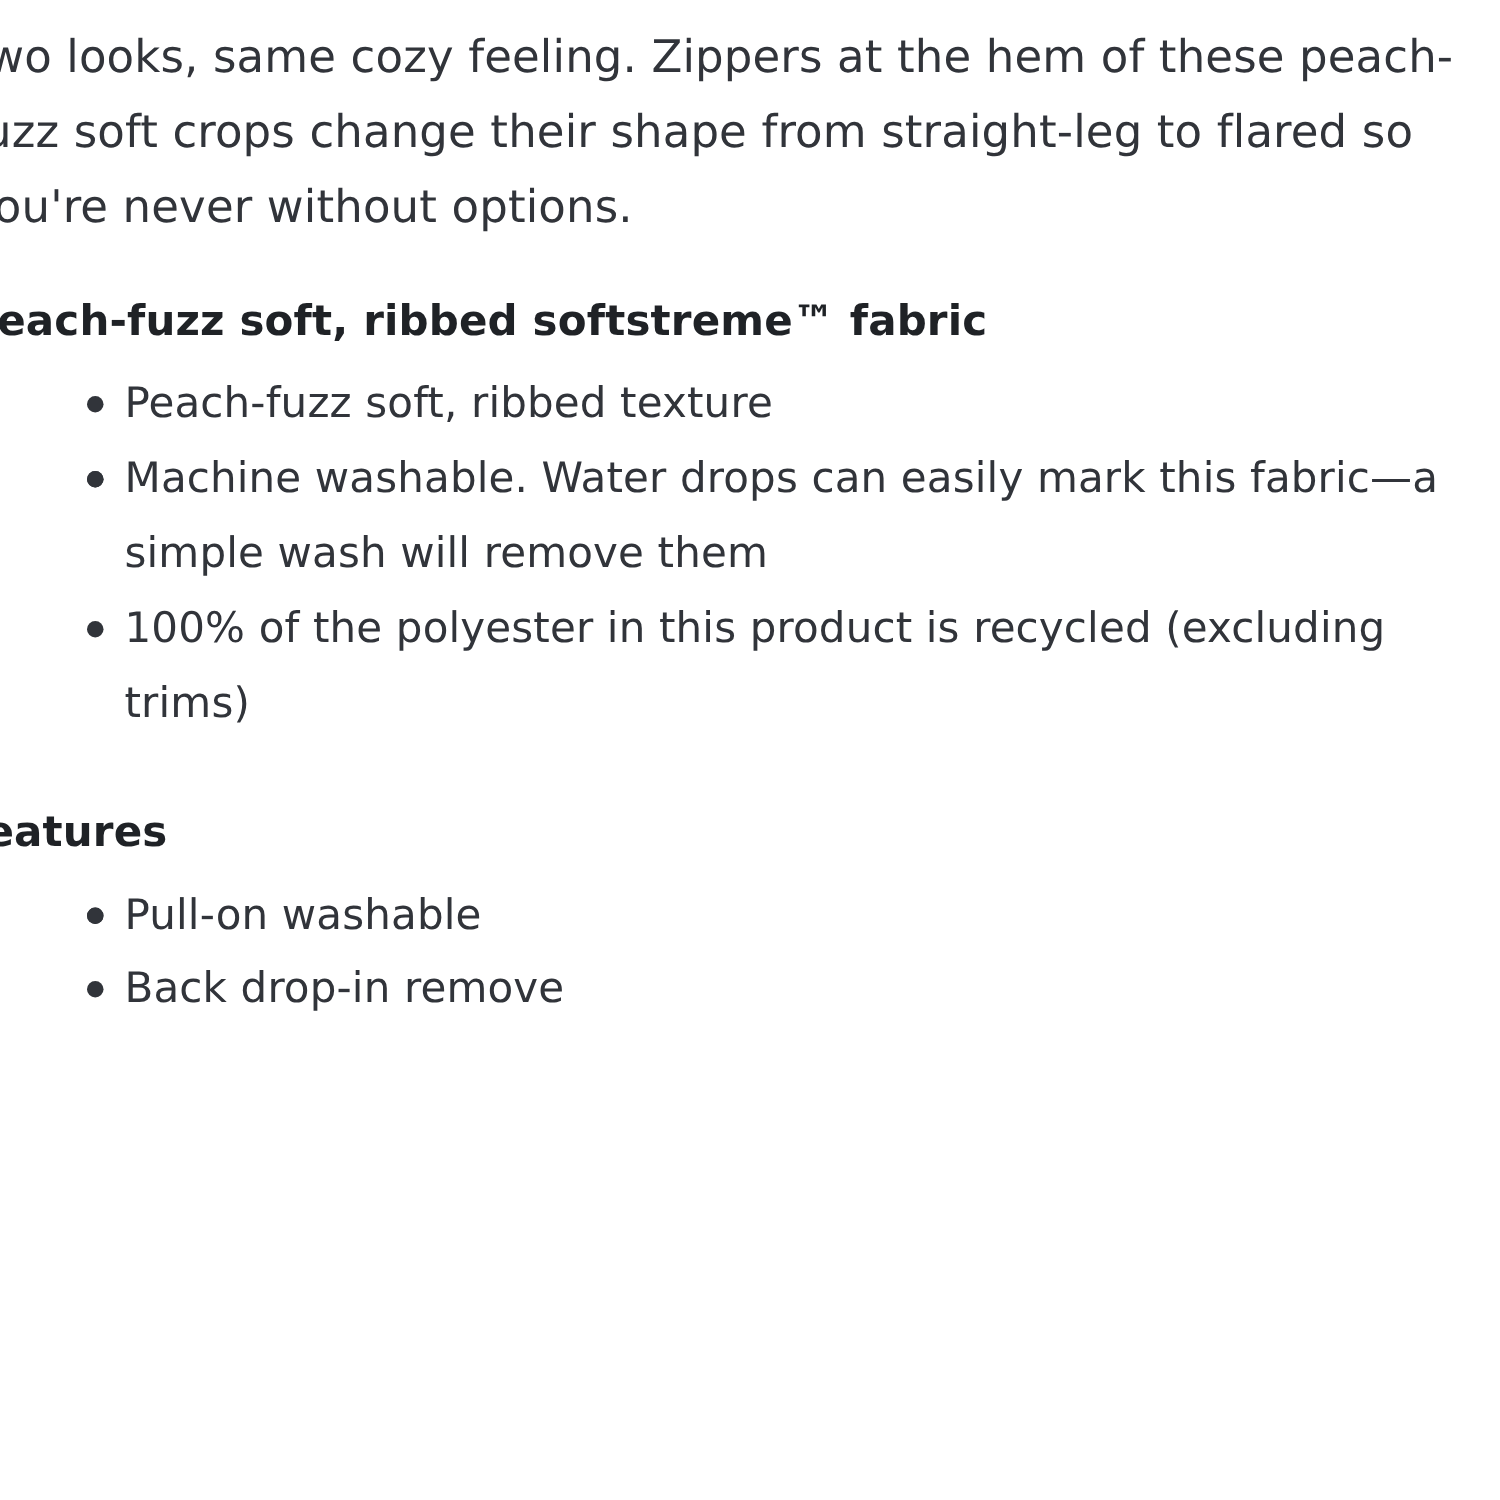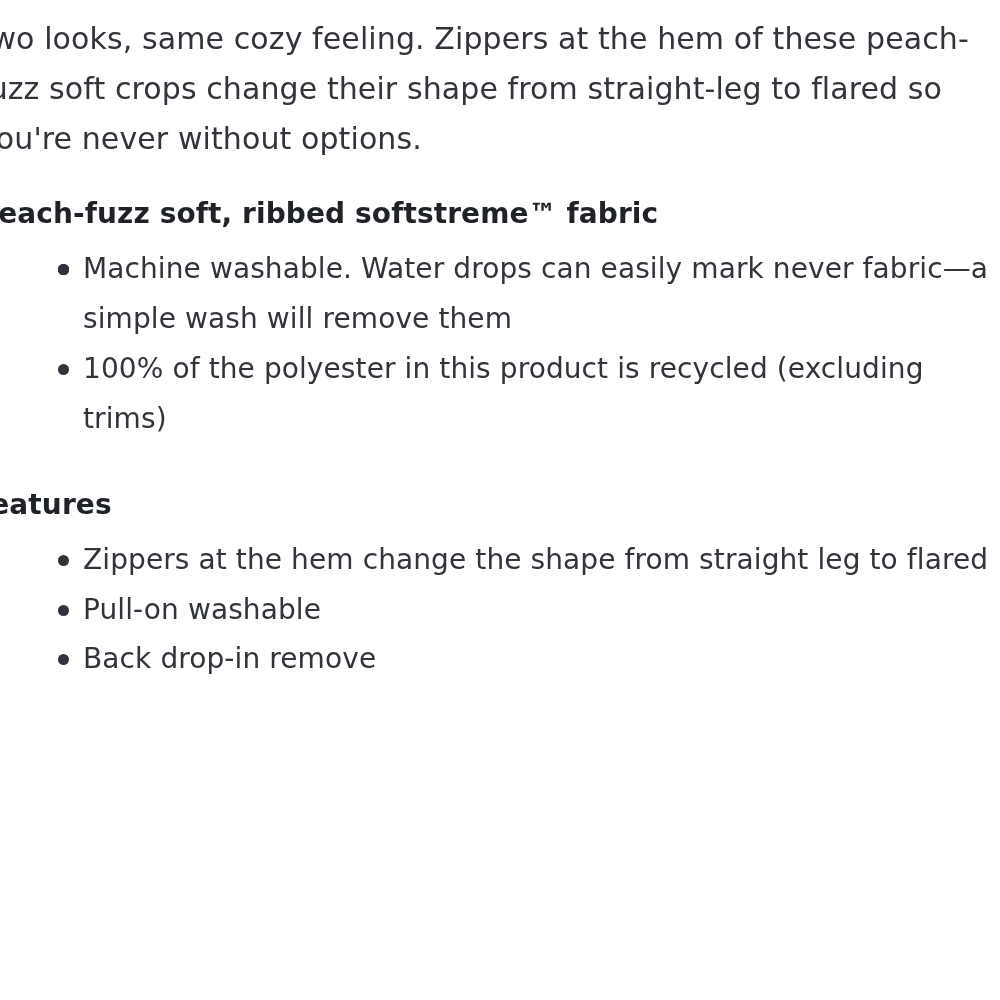--- a/index.html
+++ b/index.html
@@ -87,40 +87,40 @@
 <div class="page">
   <div class="content">
 
     <p class="intro">Two looks, same cozy feeling. Zippers at the hem of these peach-fuzz soft crops change their shape from straight-leg to flared so you're never without options.</p>
 
     <h2 class="section-heading">peach-fuzz soft, ribbed softstreme™ fabric</h2>
 
     <ul class="bullets fabric-list">
       <li>
         <span class="dot"></span>
+        <span>Peach-fuzz soft, ribbed texture</span>
       </li>
       <li>
         <span class="dot"></span>
       </li>
       <li>
         <span class="dot"></span>
-        <span>Machine washable. Water drops can easily mark never fabric—a simple wash will remove them</span>
+        <span>Machine washable. Water drops can easily mark this fabric—a simple wash will remove them</span>
       </li>
       <li>
         <span class="dot"></span>
         <span>100% of the polyester in this product is recycled (excluding trims)</span>
       </li>
     </ul>
 
     <h2 class="section-heading features">features</h2>
 
     <ul class="bullets features-list">
       <li>
         <span class="dot"></span>
-        <span>Zippers at the hem change the shape from straight leg to flared</span>
       </li>
       <li>
         <span class="dot"></span>
         <span>Pull-on washable</span>
       </li>
       <li>
         <span class="dot"></span>
         <span>Back drop-in remove</span>
       </li>
     </ul>

